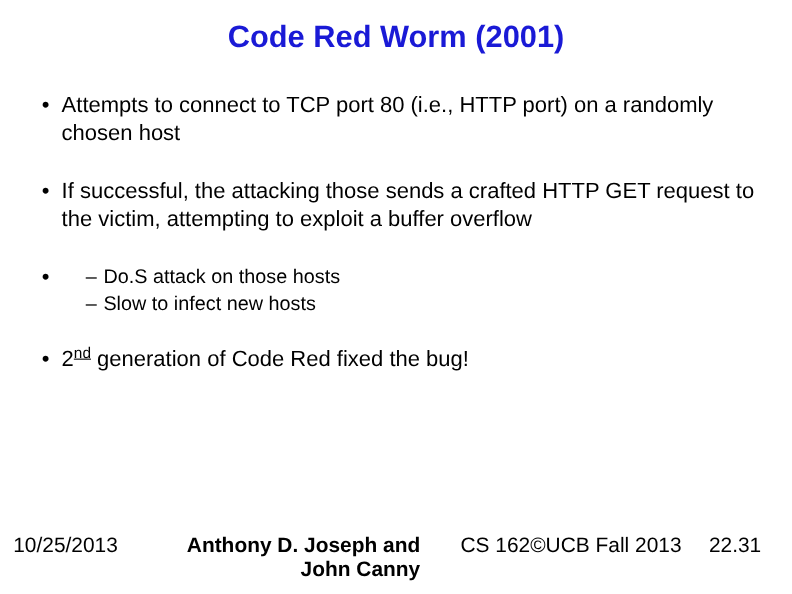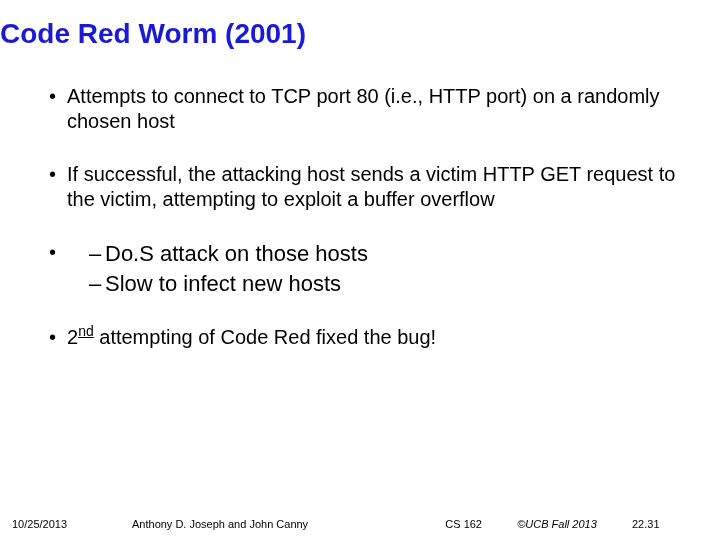--- a/index.html
+++ b/index.html
@@ -12,53 +12,54 @@
     color: #000000;
     overflow: hidden;
   }
   .slide {
     position: relative;
     width: 720px;
     height: 540px;
     box-sizing: border-box;
   }
   .title {
+    text-align: center;
     font-weight: bold;
     font-size: 28px;
     color: #1a1ad6;
     padding-top: 18px;
     padding-bottom: 6px;
   }
   .content {
     padding: 0 28px 0 28px;
     font-size: 20px;
     line-height: 1.25;
   }
   ul.top {
     list-style: none;
     padding-left: 10px;
-    margin: 11px;
+    margin: 0;
   }
   ul.top > li {
     position: relative;
     padding-left: 18px;
     margin-top: 28px;
   }
   ul.top > li::before {
     content: "•";
     position: absolute;
     left: 0;
     top: 0;
     font-size: 20px;
   }
   ul.sub {
     list-style: none;
     padding-left: 22px;
     margin: 4px 0 0 0;
-    font-size: 22px;
+    font-size: 18px;
   }
   ul.sub > li {
     position: relative;
     padding-left: 16px;
     margin-top: 2px;
   }
   ul.sub > li::before {
     content: "–";
     position: absolute;
     left: 0;
@@ -68,63 +69,63 @@
     font-size: 0.7em;
     vertical-align: super;
     line-height: 0;
     text-decoration: underline;
   }
   .footer {
     position: absolute;
     left: 0;
     right: 0;
     bottom: 10px;
-    font-size: 11px;
+    font-size: 19px;
     color: #000;
     display: flex;
     padding: 0 28px 0 12px;
     box-sizing: border-box;
   }
   .footer .f-date   { width: 100px; text-align: left; }
-  .footer .f-center { flex: 1; text-align: left; padding-left: 20px; }
+  .footer .f-center { flex: 1; text-align: right; padding-left: 20px; font-weight: bold; }
   .footer .f-course { width: 100px; text-align: right; }
-  .footer .f-copy   { width: 150px; text-align: center; font-style: italic; }
-  .footer .f-page   { width: 60px; }
+  .footer .f-copy   { width: 150px; text-align: left; }
+  .footer .f-page   { width: 60px; text-align: right; }
 </style>
 </head>
 <body>
 
 <div class="slide">
 
   <div class="title">Code Red Worm (2001)</div>
 
   <div class="content">
     <ul class="top">
 
       <li>
         <span>Attempts to connect to TCP port 80 (i.e., HTTP port) on a randomly chosen host</span>
       </li>
 
       <li>
-        <span>If successful, the attacking host sends a victim HTTP GET request to the victim, attempting to exploit a buffer overflow</span>
+        <span>If successful, the attacking those sends a crafted HTTP GET request to the victim, attempting to exploit a buffer overflow</span>
       </li>
 
       <li>
         <ul class="sub">
           <li>
             <span>Do.S attack on those hosts</span>
           </li>
           <li>
             <span>Slow to infect new hosts</span>
           </li>
         </ul>
       </li>
 
       <li>
-        <span>2</span><span class="super">nd</span><span> attempting of Code Red fixed the bug!</span>
+        <span>2</span><span class="super">nd</span><span> generation of Code Red fixed the bug!</span>
       </li>
 
     </ul>
   </div>
 
   <div class="footer">
     <div class="f-date">10/25/2013</div>
     <div class="f-center">Anthony D. Joseph and John Canny</div>
     <div class="f-course">CS 162</div>
     <div class="f-copy">©UCB Fall 2013</div>

